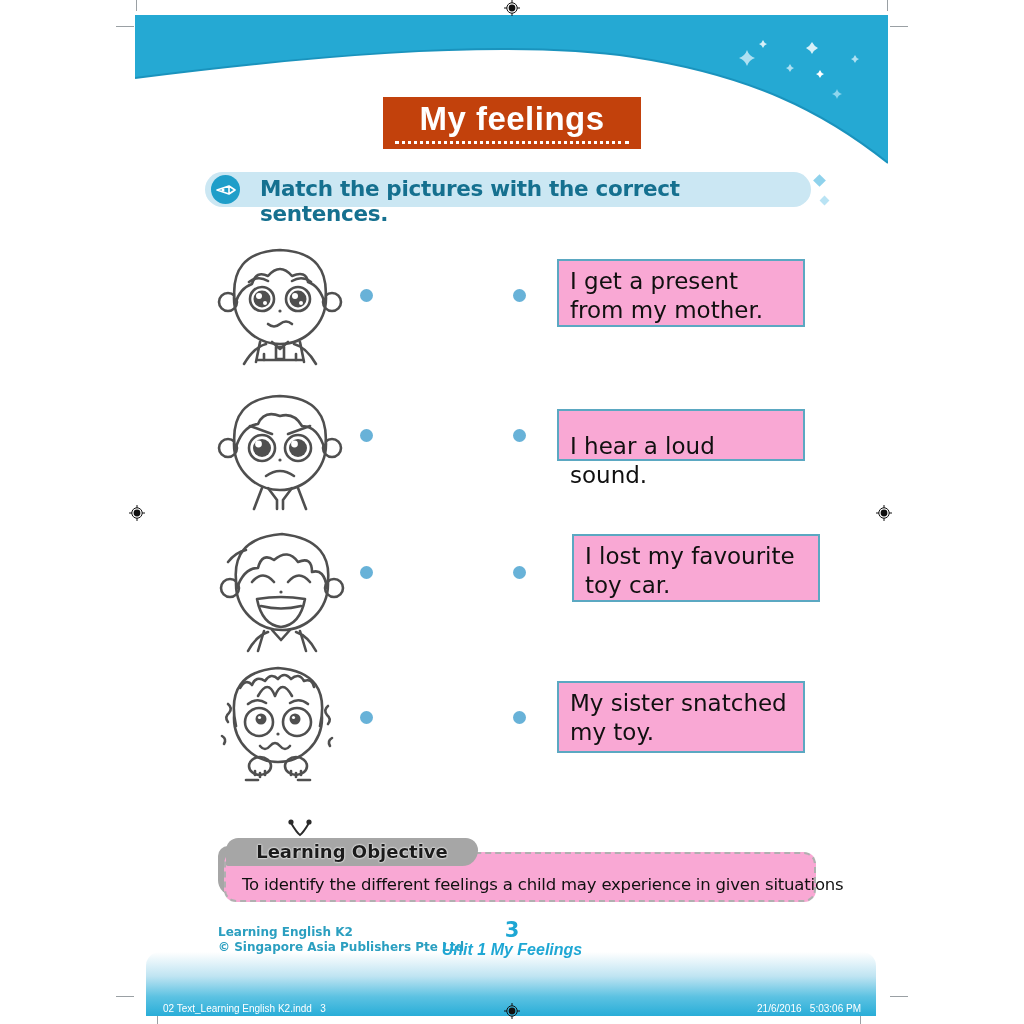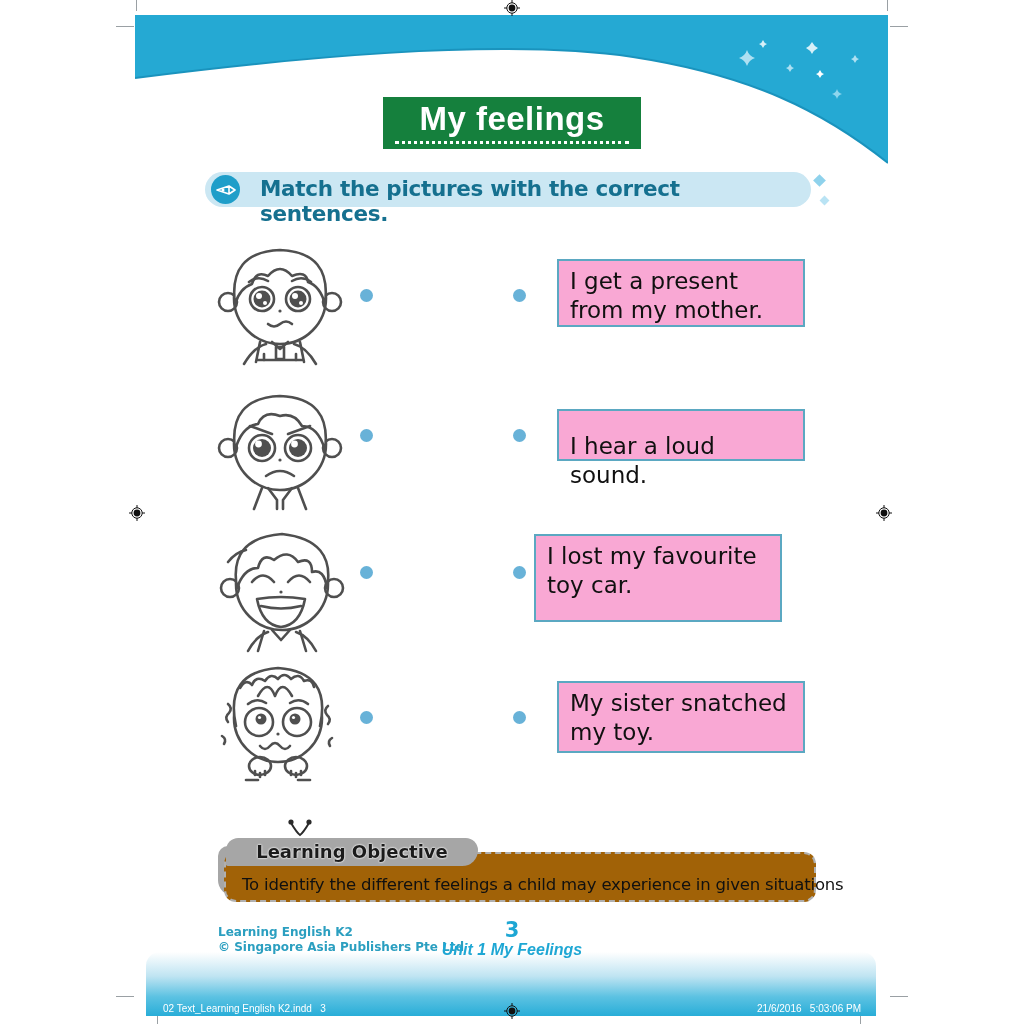--- a/index.html
+++ b/index.html
@@ -9,21 +9,21 @@
 
   
   .regmark { position:absolute; width:16px; height:16px; z-index:50; }
   .cropline { position:absolute; background:#9aa0a4; z-index:50; }
 
   
   .header-svg { position:absolute; left:135px; top:15px; width:753px; height:150px; z-index:1; }
 
   
   .title-banner { position:absolute; left:383px; top:97px; width:258px; height:52px;
-                  background:#15803d; z-index:3; text-align:center; }
+                  background:#c2410c; z-index:3; text-align:center; }
   .title-text { color:#fff; font-weight:bold; font-size:33px; letter-spacing:0.5px;
                 line-height:44px; font-family:"Liberation Sans", sans-serif; }
   .title-dots { position:absolute; left:12px; right:12px; bottom:5px; height:0;
                 border-bottom:3px dotted #ffffff; }
 
   
   .instr-bar { position:absolute; left:205px; top:172px; width:606px; height:35px;
                background:#cbe7f3; border-radius:18px; z-index:3; }
   .instr-icon { position:absolute; left:6px; top:3px; width:29px; height:29px;
                 background:#1f9ec9; border-radius:50%; display:flex;
@@ -37,34 +37,34 @@
   .face-stroke { stroke:#4f4f4f; stroke-width:2.6; fill:none;
                  stroke-linecap:round; stroke-linejoin:round; }
   .dot { position:absolute; width:13px; height:13px; border-radius:50%;
          background:#68b2d8; z-index:3; }
   .sentence-box { position:absolute; width:248px; background:#f9a8d4;
                   border:2px solid #5ba8c2; z-index:2; padding:6px 11px;
                   font-family:"DejaVu Sans", sans-serif; font-size:23px;
                   line-height:1.28; color:#101010; }
   .sb1 { left:557px; top:259px; height:68px; }
   .sb2 { left:557px; top:409px; height:52px; padding-top:21px; }
-  .sb3 { left:534px; top:534px; height:88px; }
+  .sb3 { left:572px; top:534px; height:68px; }
   .sb4 { left:557px; top:681px; height:72px; }
 
   
   .obj-antenna { position:absolute; left:286px; top:818px; z-index:6; }
   .obj-tail { position:absolute; left:218px; top:846px; width:16px; height:50px;
               background:#a6a6a6; border-radius:10px 0 0 16px; z-index:4; }
   .obj-tab { position:absolute; left:226px; top:838px; width:252px; height:28px;
              background:#a6a6a6; border-radius:14px 14px 18px 2px; z-index:6;
              text-align:center; line-height:28px; font-size:18px; font-weight:bold;
              color:#1b1b1b; font-family:"DejaVu Sans", sans-serif;
              text-shadow:0 0 2px #ffffff, 0 0 2px #ffffff; }
   .obj-box { position:absolute; left:224px; top:852px; width:592px; height:50px;
-             border:2px dashed #b0b0b0; border-radius:12px; background:#a16207; z-index:5; }
+             border:2px dashed #b0b0b0; border-radius:12px; background:#f9a8d4; z-index:5; }
   .obj-text { position:absolute; left:16px; bottom:6px; width:565px;
               font-family:"DejaVu Sans", sans-serif; font-size:16.5px; color:#101010;
               letter-spacing:-0.2px; white-space:nowrap; }
 
   
   .footer-left { position:absolute; left:218px; top:925px; font-size:12px; line-height:1.25;
                  color:#2b9fc0; font-family:"DejaVu Sans", sans-serif; font-weight:bold; z-index:3; }
   .footer-page { position:absolute; left:432px; top:918px; width:160px; text-align:center;
                  color:#1ea7d4; font-weight:bold; font-size:21px;
                  font-family:"DejaVu Sans", sans-serif; z-index:3; }

